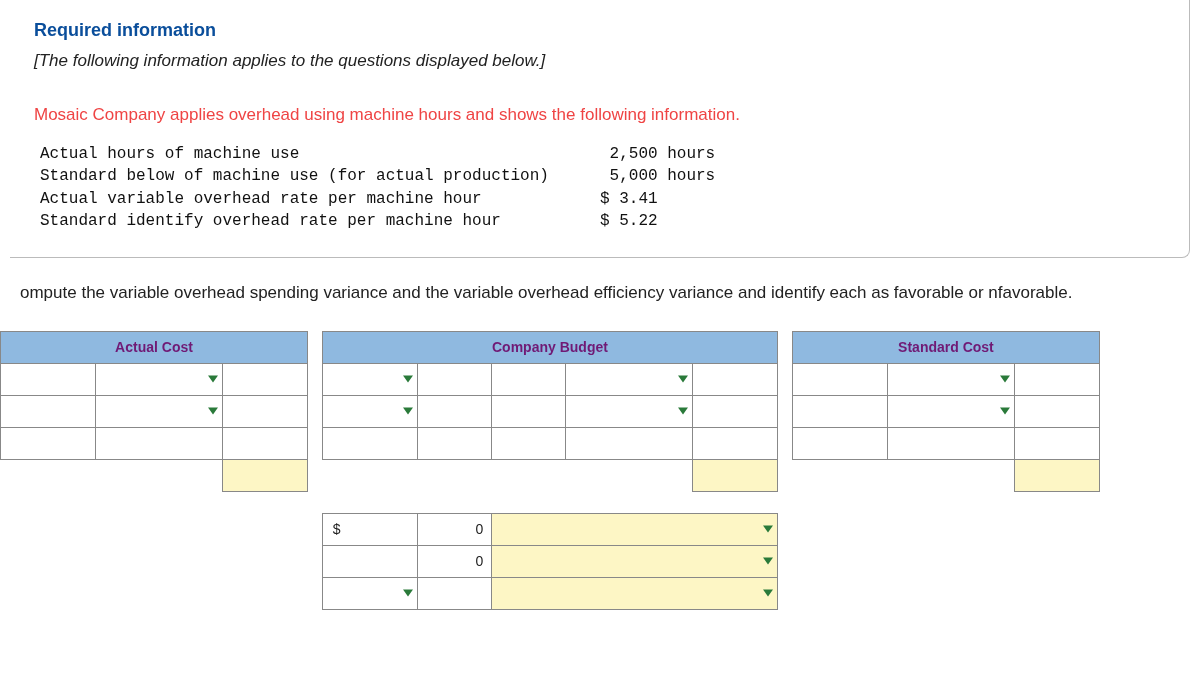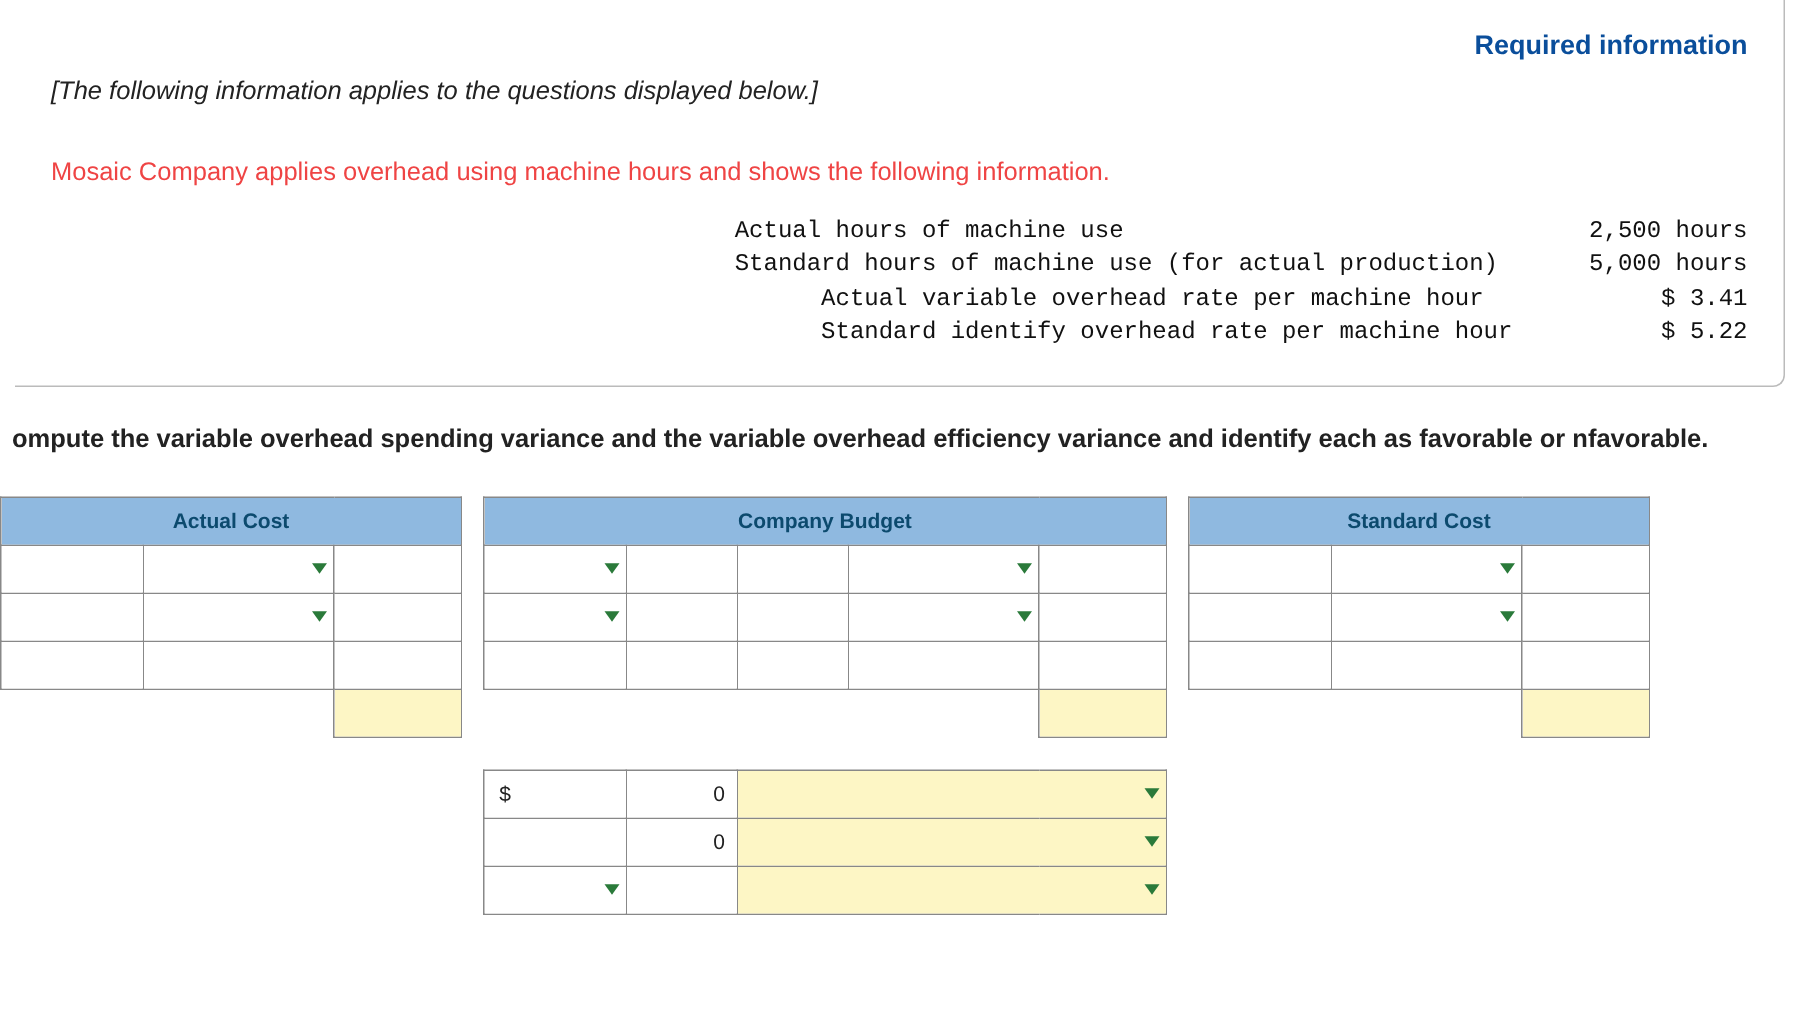--- a/index.html
+++ b/index.html
@@ -15,48 +15,46 @@
       border-left: none;
       border-radius: 0 0 8px 0;
       margin: 0 10px 25px 10px;
       padding: 20px 24px 24px 24px;
     }
     .heading-blue {
       color: #0a4e9b;
       font-weight: bold;
       font-size: 18px;
       margin-bottom: 10px;
-      text-align: right;
     }
     .italic-line {
       font-style: italic;
       font-size: 17px;
       color: #222;
       margin-bottom: 34px;
     }
     .body-line {
       font-size: 17px;
       color: #ef4444;
       margin-bottom: 18px;
     }
     .data-block {
       font-family: "Courier New", Courier, monospace;
       font-size: 16px;
       color: #111;
       margin-left: 6px;
     }
-    .data-row { display: flex; line-height: 1.4; justify-content: flex-end; }
+    .data-row { display: flex; line-height: 1.4; }
     .data-label { width: 560px; }
     .data-value { white-space: pre; }
     .instruction {
       font-size: 17px;
       color: #222;
       margin: 0 0 28px 0;
-      padding: 0 8px;
-      font-weight: bold;
+      padding: 0 20px;
     }
     
     .ws {
       width: 1100px;
       border-collapse: collapse;
     }
     .ws td, .ws th {
       border: 1px solid #888;
       height: 32px;
       font-size: 14px;
@@ -68,21 +66,21 @@
       border-top: none;
       border-right: none;
       border-bottom: none;
       border-left: none;
       background: transparent;
     }
     .hdr {
       background: #8fb9e0 !important;
       font-weight: bold;
       text-align: center;
-      color: #0c4a6e;
+      color: #701a75;
     }
     .yellow { background: #fdf6c5 !important; }
     .dropdown::after {
       content: "";
       position: absolute;
       right: 4px;
       top: 50%;
       transform: translateY(-50%);
       width: 0; height: 0;
       border-left: 5px solid transparent;
@@ -113,21 +111,21 @@
 <div class="info-box">
   <div class="heading-blue">Required information</div>
   <div class="italic-line">[The following information applies to the questions displayed below.]</div>
   <div class="body-line">Mosaic Company applies overhead using machine hours and shows the following information.</div>
   <div class="data-block">
     <div class="data-row">
       <div class="data-label">Actual hours of machine use</div>
       <div class="data-value"> 2,500 hours</div>
     </div>
     <div class="data-row">
-      <div class="data-label">Standard hours of machine use (for actual production)</div>
+      <div class="data-label">Standard below of machine use (for actual production)</div>
       <div class="data-value"> 5,000 hours</div>
     </div>
     <div class="data-row">
       <div class="data-label">Actual variable overhead rate per machine hour</div>
       <div class="data-value">$ 3.41</div>
     </div>
     <div class="data-row">
       <div class="data-label">Standard identify overhead rate per machine hour</div>
       <div class="data-value">$ 5.22</div>
     </div>

